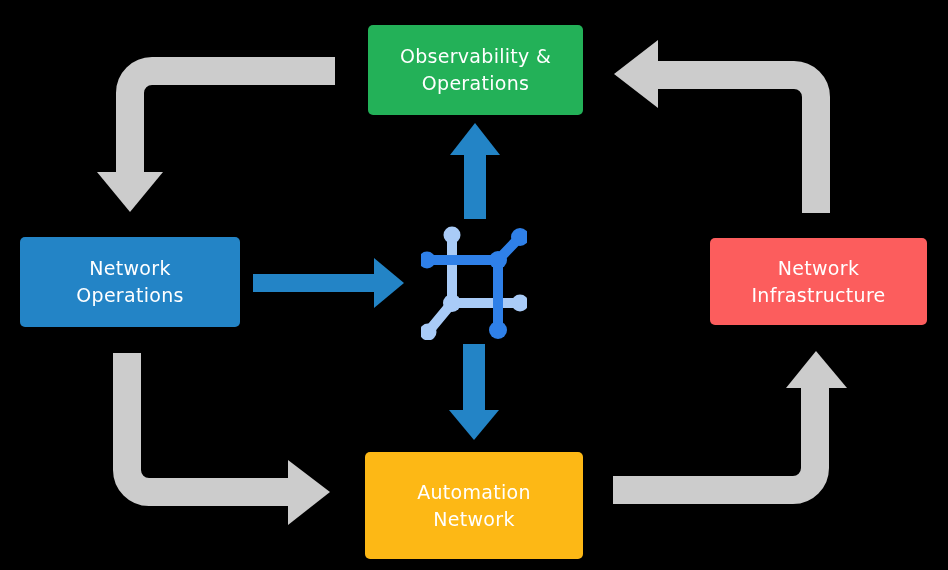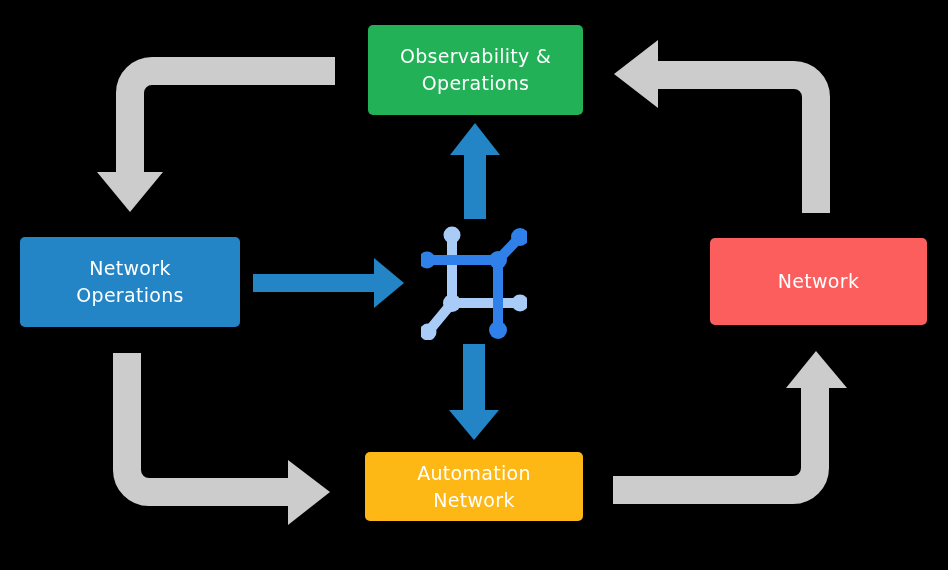--- a/index.html
+++ b/index.html
@@ -26,21 +26,21 @@
     color: #ffffff;
     font-size: 19px;
     font-weight: 500;
     line-height: 27px;
     letter-spacing: 0.3px;
     text-align: center;
   }
   #node-observability        { left: 368px; top: 25px;  width: 215px; height: 90px; }
   #node-network-operations   { left: 20px;  top: 237px; width: 220px; height: 90px; }
   #node-network-infrastructure { left: 710px; top: 238px; width: 217px; height: 87px; }
-  #node-automation-tooling   { left: 365px; top: 452px; width: 218px; height: 69px; }
+  #node-automation-tooling   { left: 365px; top: 452px; width: 218px; height: 107px; }
   .hub-icon {
     position: absolute;
     left: 421px; top: 226px;
     width: 106px; height: 114px;
   }
   .arrow-path { fill: none; }
 </style>
 </head>
 <body>
 
@@ -84,20 +84,21 @@
     <span>Operations</span>
   </div>
 
   <div class="node" id="node-network-operations" style="background-color: rgb(35, 132, 198);">
     <span>Network</span>
     <span>Operations</span>
   </div>
 
   <div class="node" id="node-network-infrastructure" style="background-color: rgb(252, 93, 93);">
     <span>Network</span>
+    <span>Infrastructure</span>
   </div>
 
   <div class="node" id="node-automation-tooling" style="background-color: rgb(253, 184, 21);">
     <span>Automation</span>
     <span>Network</span>
   </div>
 
   <svg class="hub-icon" viewBox="0 0 106 114">
 
     <g stroke-width="10" stroke-linecap="round" fill="none">

